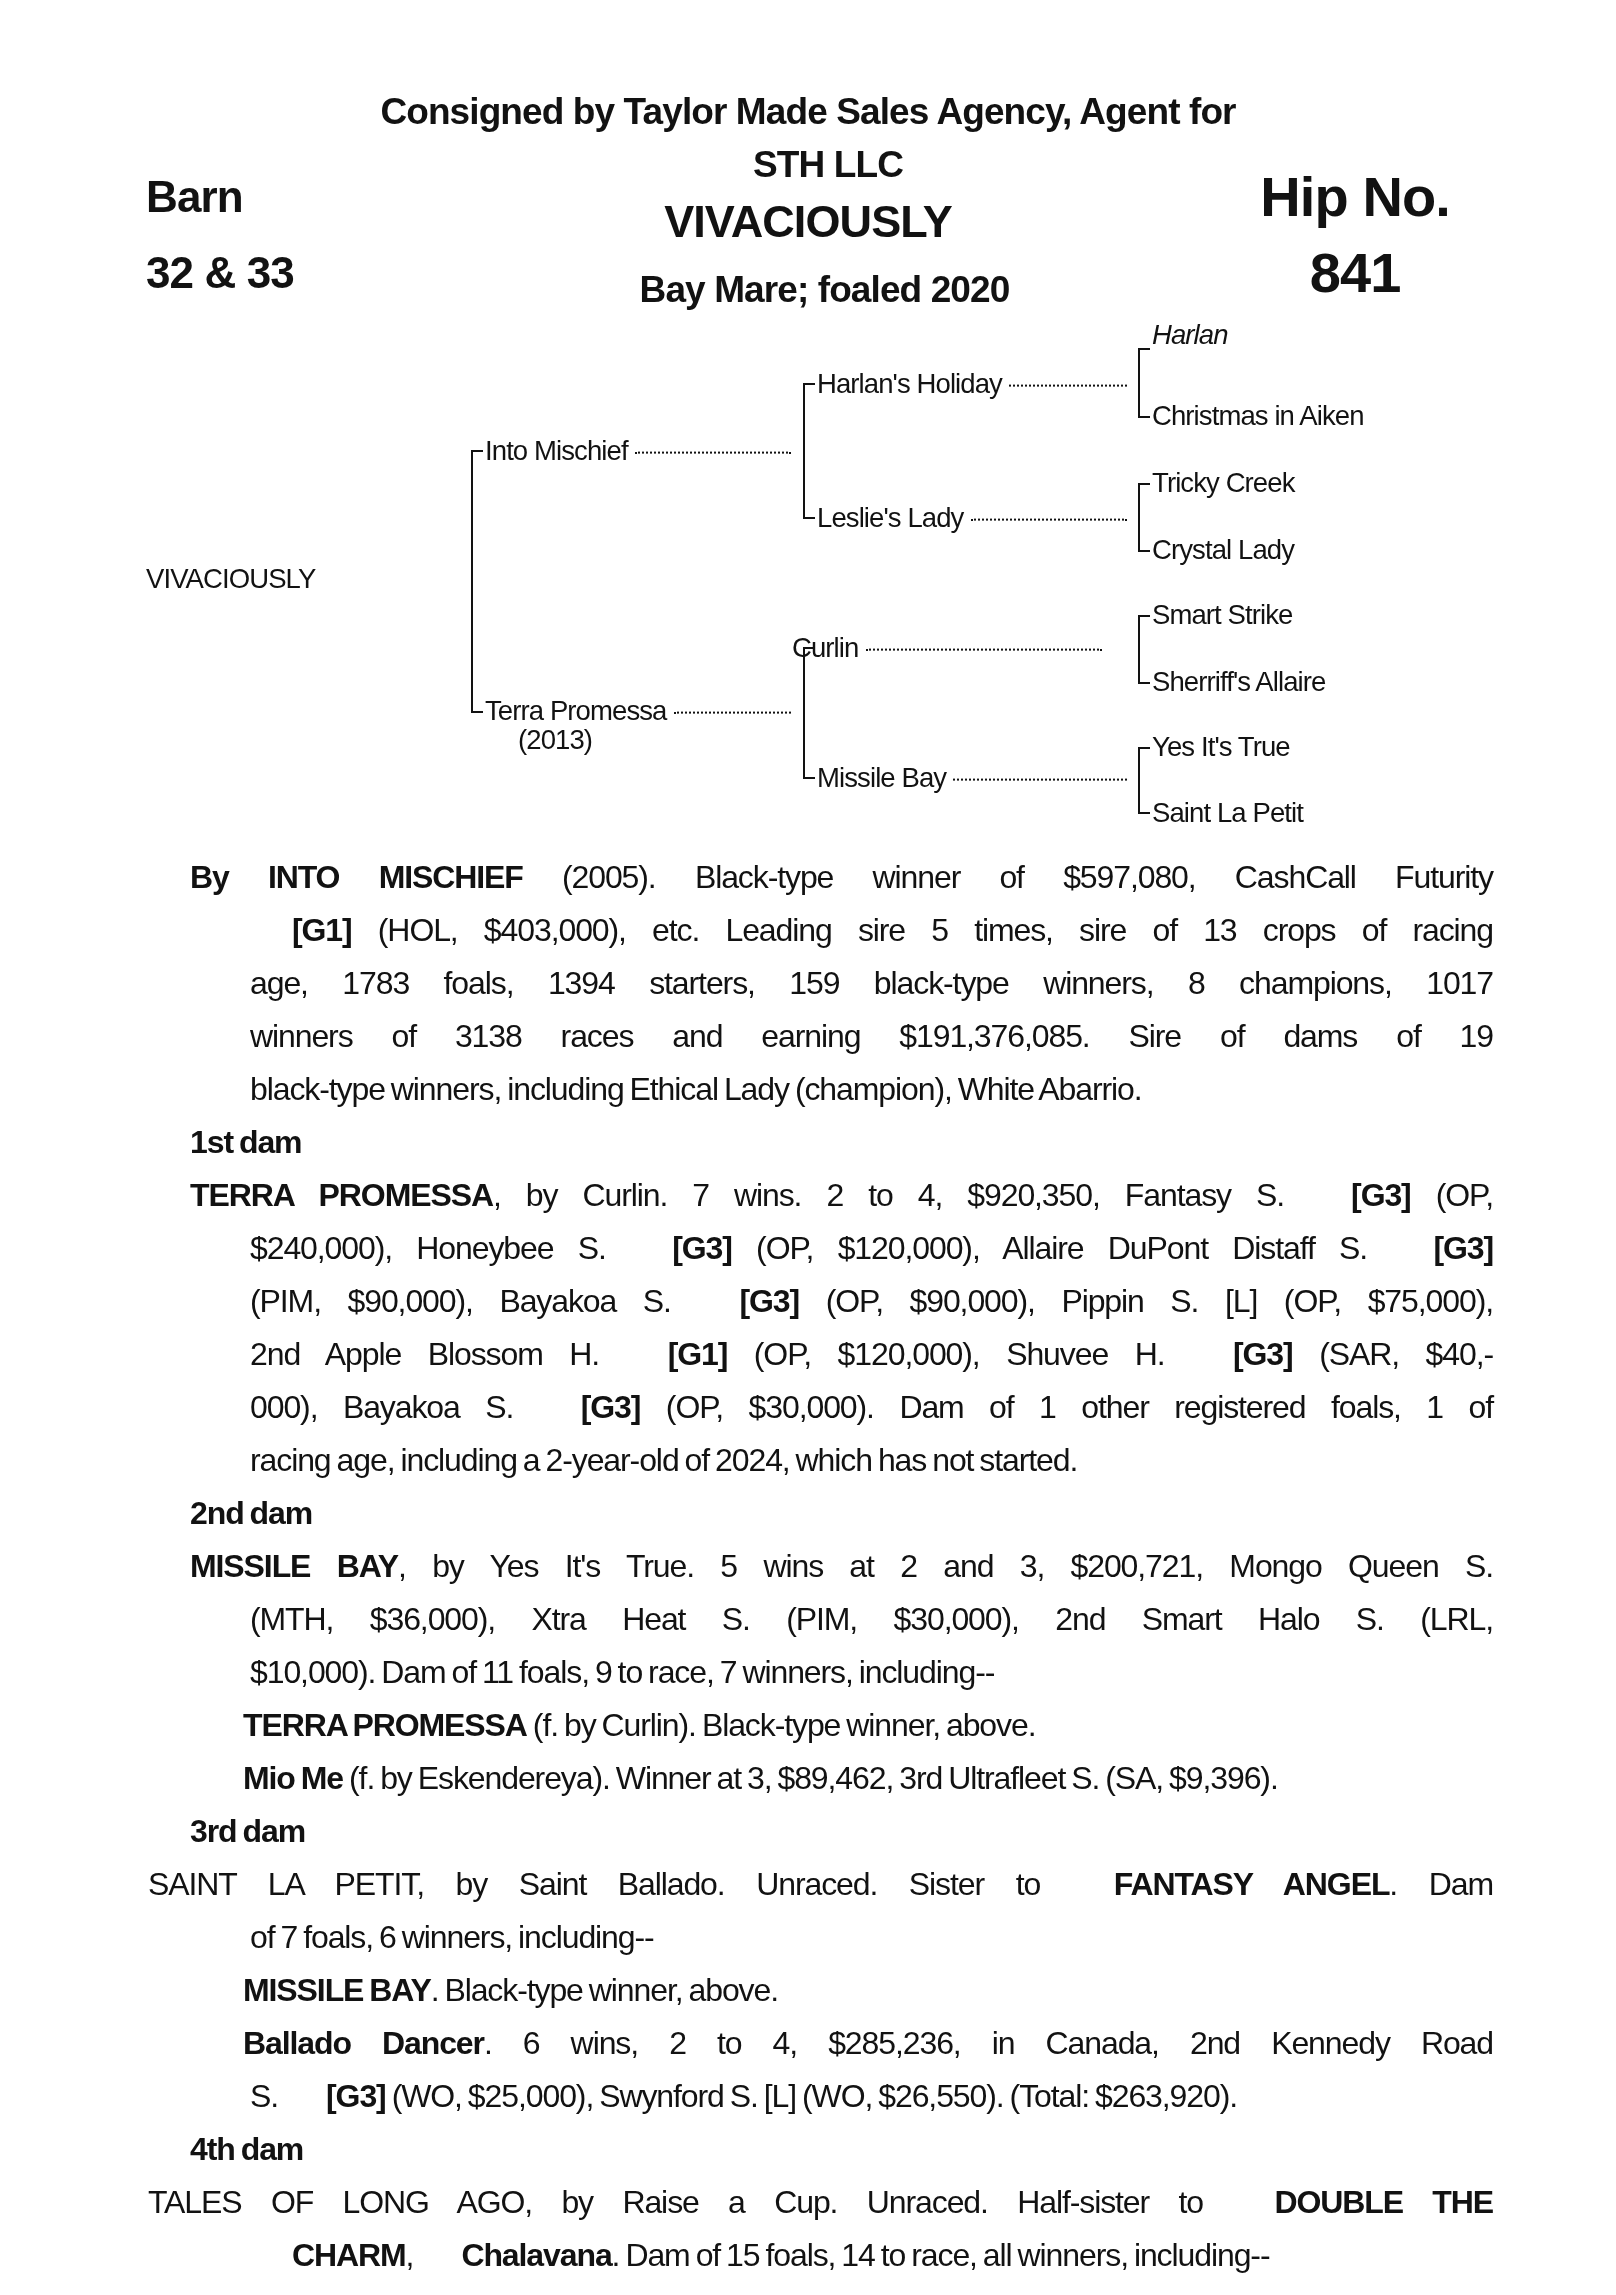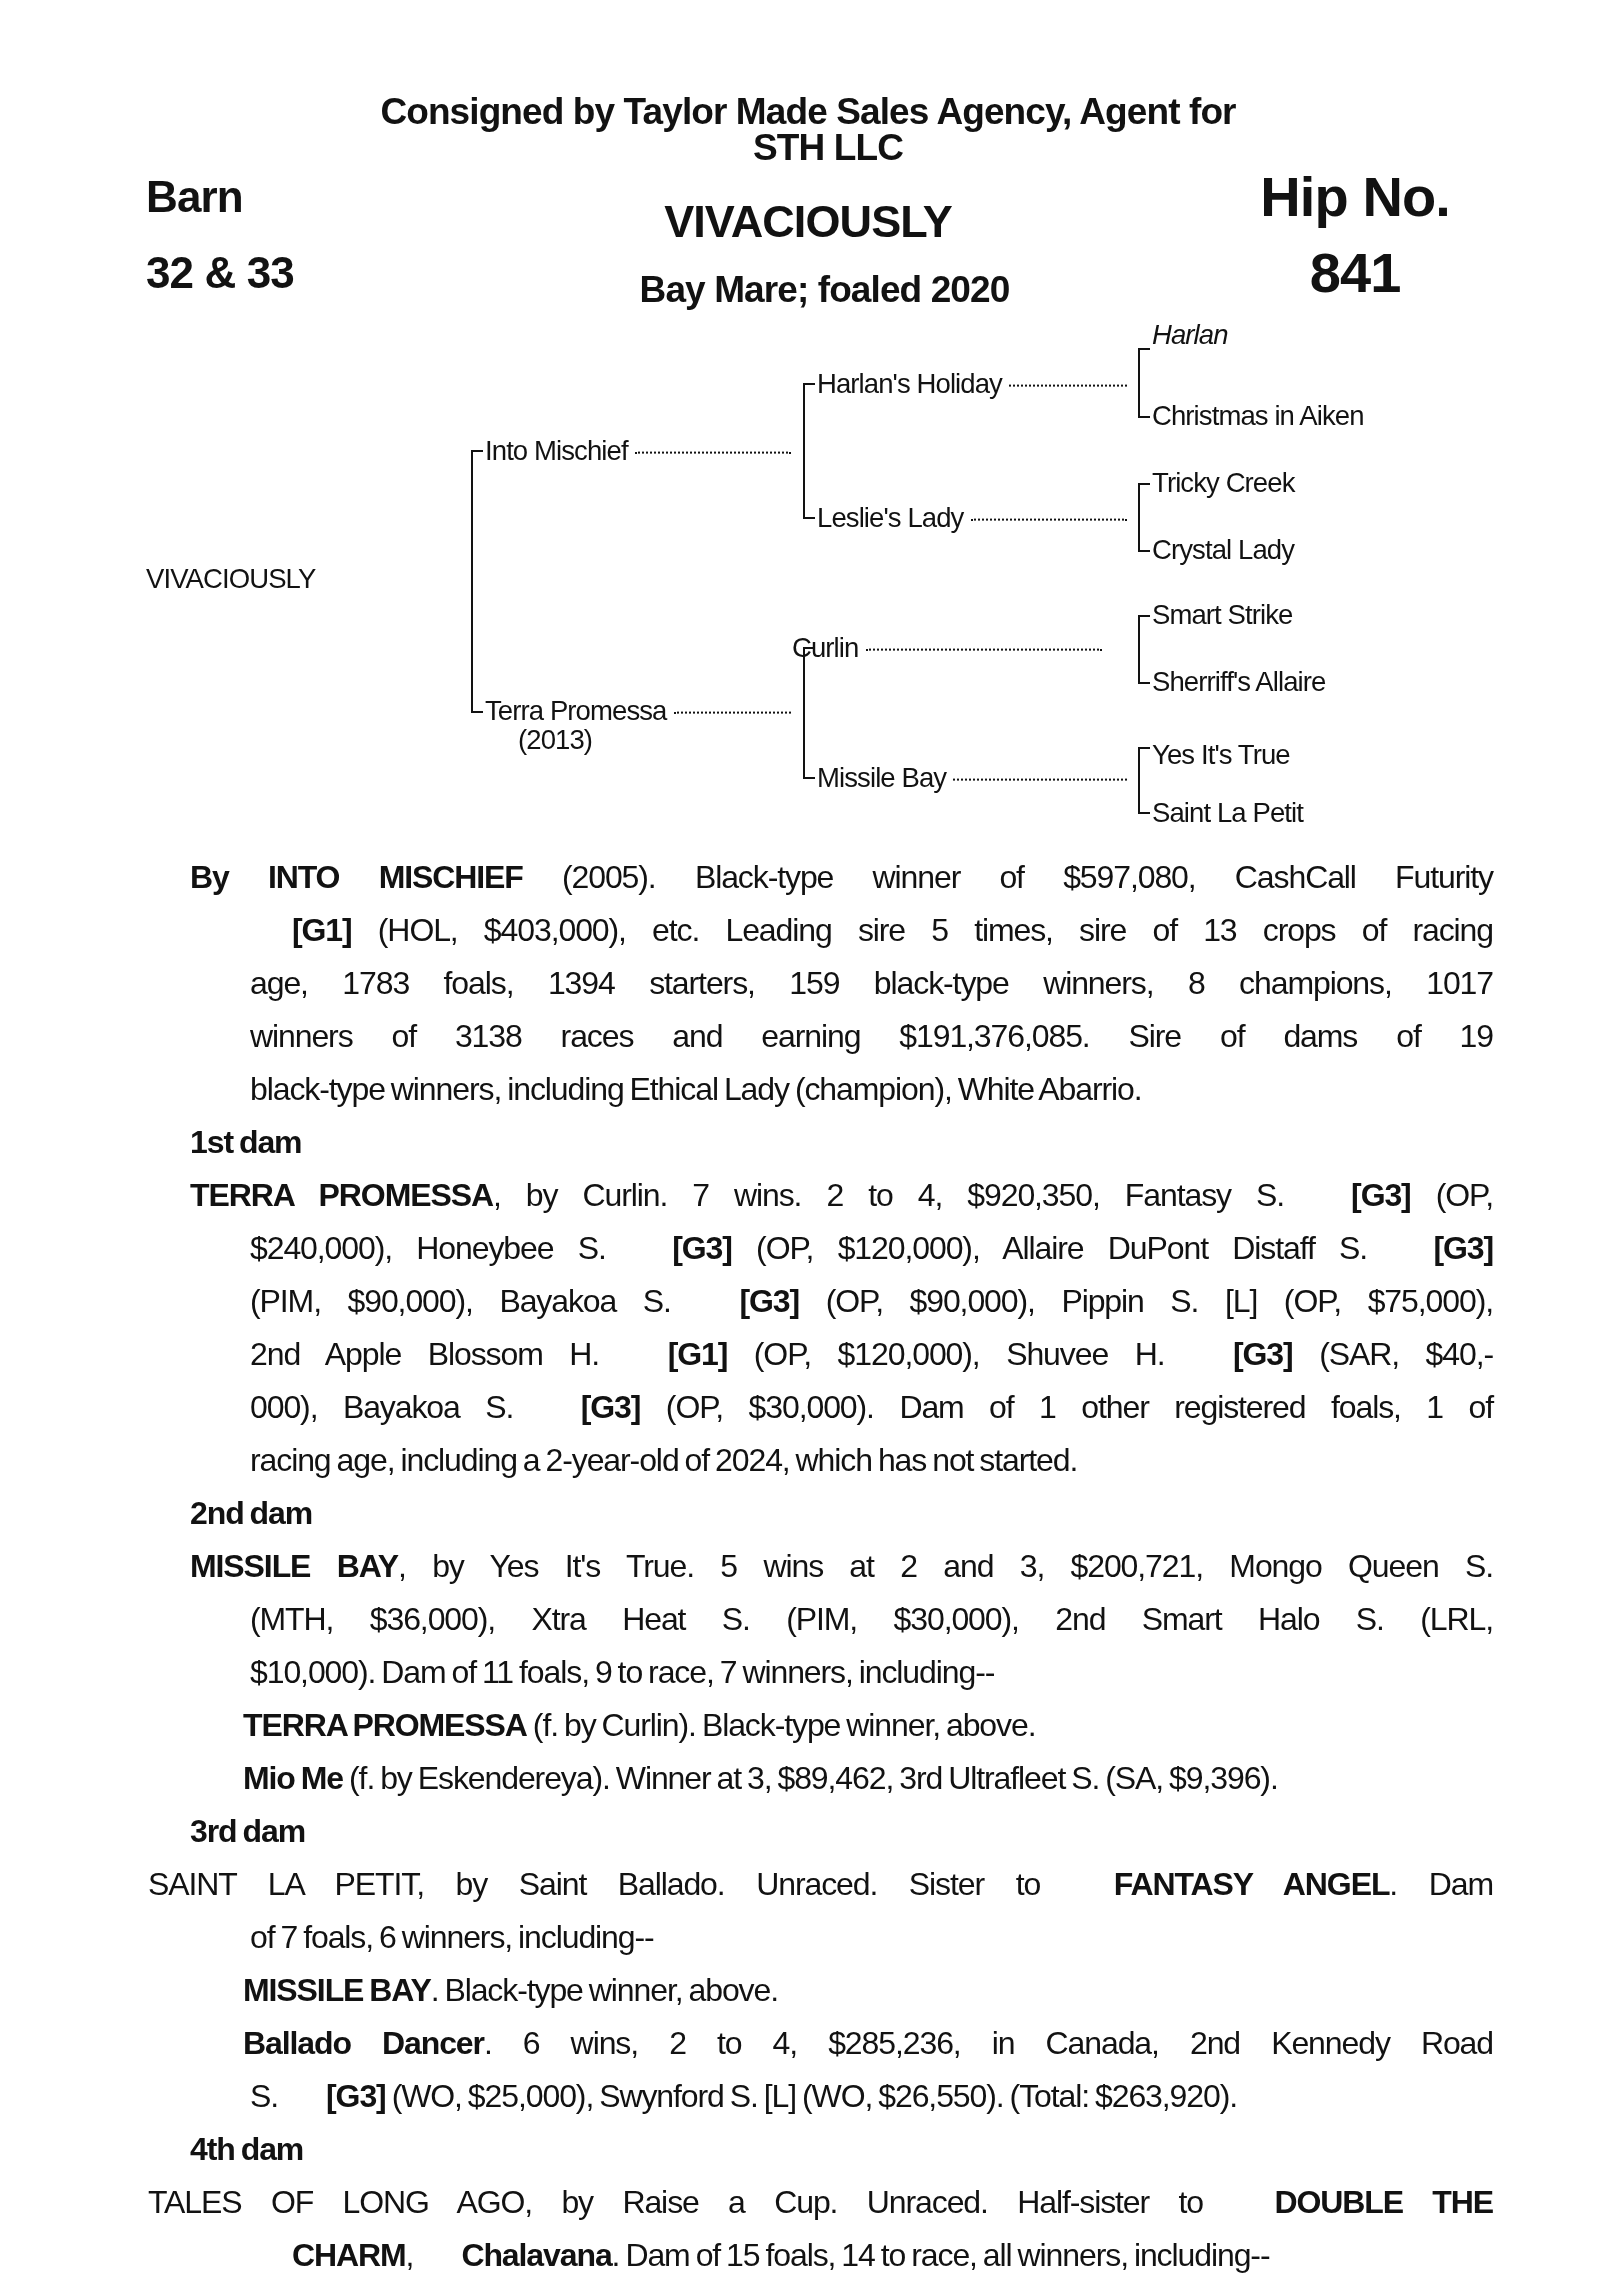--- a/index.html
+++ b/index.html
@@ -8,21 +8,21 @@
     width:1616px;
     height:3227px;
     background:#ffffff;
     color:#121212;
     font-family:"Liberation Sans","DejaVu Sans",sans-serif;
     overflow:hidden;
   }
   
   .hdr-center{position:absolute;left:0;right:0;text-align:center;font-weight:700;white-space:nowrap;}
   .consignor-line{top:91px;font-size:37px;letter-spacing:-0.9px;}
-  .consignor-name{top:127px;font-size:37px;letter-spacing:-0.9px;padding-left:40px;}
+  .consignor-name{top:144px;font-size:37px;letter-spacing:-0.9px;padding-left:40px;}
   .horse-title{top:196px;font-size:45px;letter-spacing:-0.9px;}
   .horse-desc{top:269px;font-size:37px;letter-spacing:-0.9px;margin-left:33px;}
   .hdr-left{position:absolute;left:146px;top:159px;font-weight:700;font-size:44px;letter-spacing:-0.9px;line-height:76px;}
   .hdr-right{position:absolute;right:166px;top:159px;font-weight:700;font-size:56px;letter-spacing:-0.9px;line-height:76px;text-align:center;}
   
   .ped{position:absolute;left:0;top:0;width:1616px;height:849px;font-size:27.5px;letter-spacing:-0.9px;}
   .ped-subject{position:absolute;left:146px;top:563px;height:33px;white-space:nowrap;}
   .prow{position:absolute;height:33px;display:flex;align-items:baseline;}
   .pname{white-space:nowrap;}
   .leader{flex:1;border-bottom:2.8px dotted #121212;margin:0 6.4px 0 7.3px;transform:translateY(-6.4px);min-width:13.8px;}
@@ -94,21 +94,21 @@
       <span class="pname">Missile Bay</span>
       <span class="leader"></span>
     </div>
 
     <div class="pyear" style="left:1152px;top:319px;font-style:italic;">Harlan</div>
     <div class="pyear" style="left:1152px;top:400px;">Christmas in Aiken</div>
     <div class="pyear" style="left:1152px;top:467px;">Tricky Creek</div>
     <div class="pyear" style="left:1152px;top:534px;">Crystal Lady</div>
     <div class="pyear" style="left:1152px;top:599px;">Smart Strike</div>
     <div class="pyear" style="left:1152px;top:666px;">Sherriff's Allaire</div>
-    <div class="pyear" style="left:1152px;top:731px;margin-top:8px;">Yes It's True</div>
+    <div class="pyear" style="left:1152px;top:731px;">Yes It's True</div>
     <div class="pyear" style="left:1152px;top:797px;">Saint La Petit</div>
 
     <div class="vbr" style="left:471px;top:450px;height:263px;"></div>
     <div class="vbr" style="left:803px;top:383px;height:136px;"></div>
     <div class="vbr" style="left:803px;top:647px;height:132px;"></div>
     <div class="vbr" style="left:1138px;top:348px;height:70px;"></div>
     <div class="vbr" style="left:1138px;top:483px;height:69px;"></div>
     <div class="vbr" style="left:1138px;top:615px;height:69px;"></div>
     <div class="vbr" style="left:1138px;top:747px;height:67px;"></div>
   </div>

